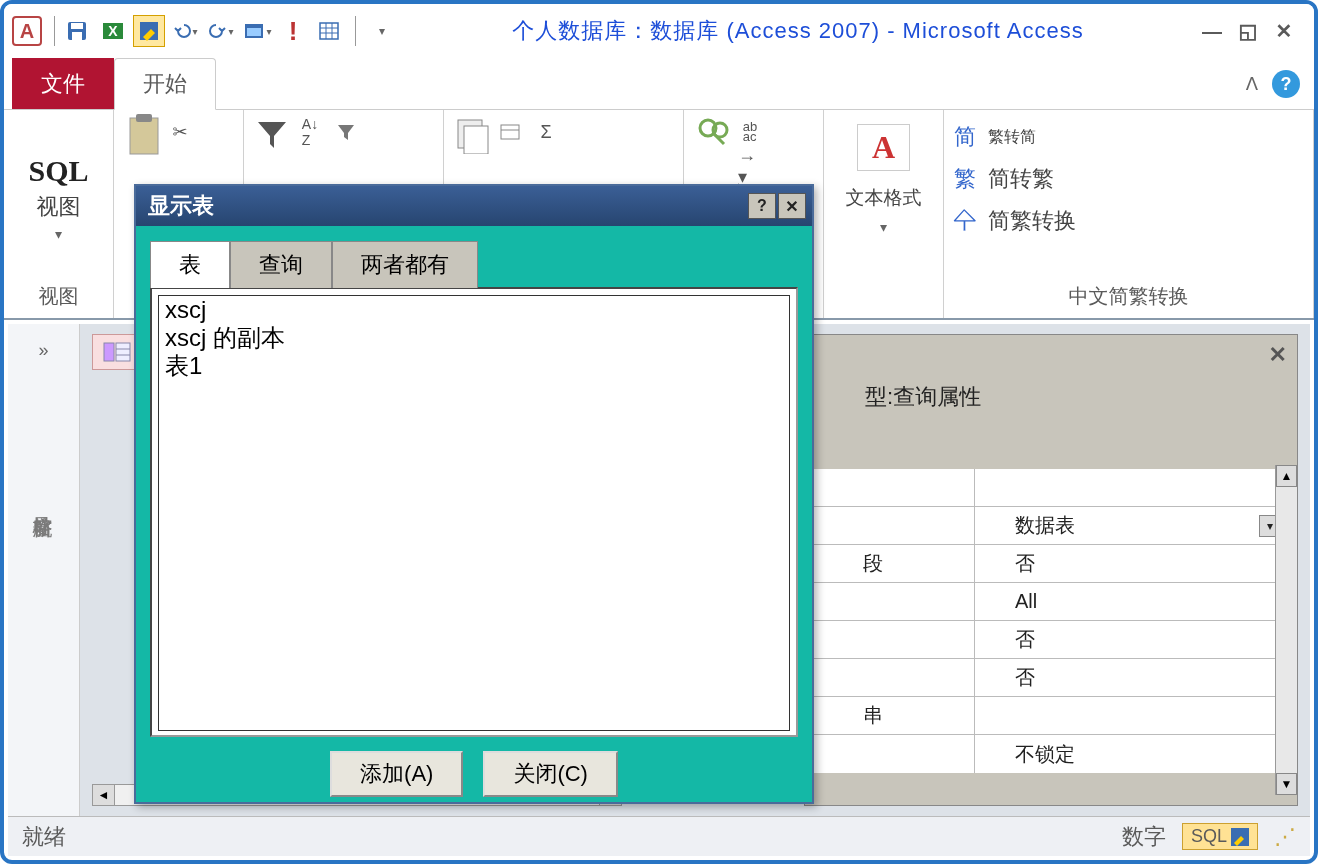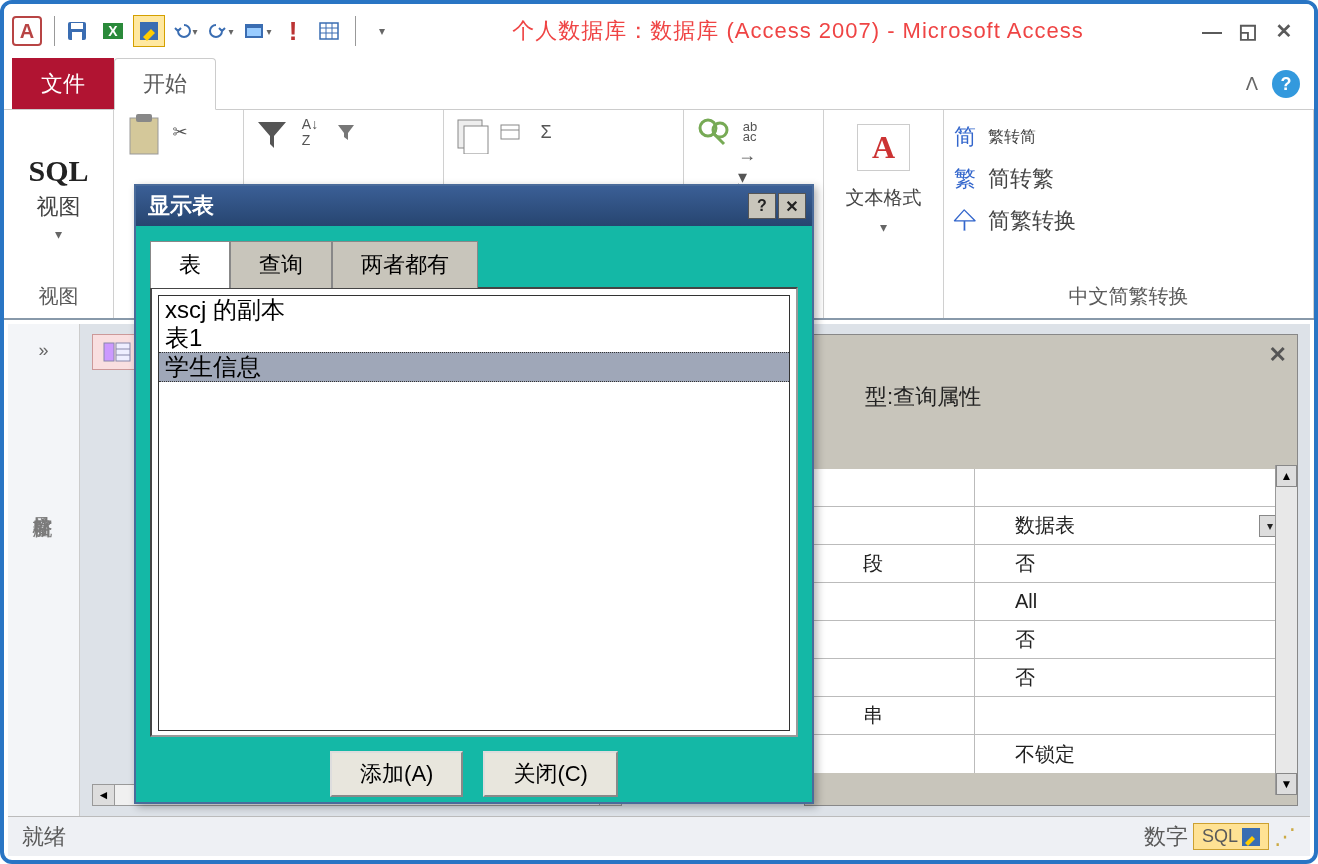--- a/index.html
+++ b/index.html
@@ -33,21 +33,21 @@
 .qat-btn {
   width: 32px; height: 32px;
   display: flex; align-items: center; justify-content: center;
   cursor: pointer;
 }
 .qat-btn.active { background: #ffe8a0; border: 1px solid #d4a000; }
 .title-text {
   flex: 1;
   text-align: center;
   font-size: 22px;
-  color: #ef4444;
+  color: #1d4ed8;
   letter-spacing: 1px;
 }
 .win-controls { display: flex; gap: 8px; margin-right: 8px; }
 .win-btn {
   width: 28px; height: 22px;
   display: flex; align-items: center; justify-content: center;
   font-size: 20px; color: #5a5a5a; cursor: pointer; font-weight: bold;
 }
 .tabs-row {
   height: 52px;
@@ -233,21 +233,21 @@
   left: 4px; right: 4px; bottom: 4px;
   height: 40px;
   background: #eef0f4;
   border-top: 1px solid #bbb;
   display: flex;
   align-items: center;
   padding: 0 14px;
   font-size: 22px;
   color: #5a5a5a;
 }
-.statusbar .right { margin-left: auto; display: flex; gap: 5px; align-items: center; }
+.statusbar .right { margin-left: auto; display: flex; gap: 16px; align-items: center; }
 .sb-badge { background: #ffe294; border: 1px solid #cca030; padding: 2px 8px; font-size: 18px; display: flex; align-items: center; gap: 4px; }
 
 
 .dialog {
   position: absolute;
   left: 130px;
   top: 180px;
   width: 680px;
   height: 620px;
   background: #14b8a6;
@@ -595,22 +595,22 @@
       <div class="dt-btn">✕</div>
     </div>
   </div>
   <div class="dialog-tabs">
     <div class="dlg-tab active">表</div>
     <div class="dlg-tab">查询</div>
     <div class="dlg-tab">两者都有</div>
   </div>
   <div class="dialog-list">
     <div class="dialog-list-inner">
+      <div class="dlg-item">xscj</div>
       <div class="dlg-item">xscj 的副本</div>
       <div class="dlg-item">表1</div>
-      <div class="dlg-item selected">学生信息</div>
     </div>
   </div>
   <div class="dialog-buttons">
     <button class="dlg-btn">添加(A)</button>
     <button class="dlg-btn">关闭(C)</button>
   </div>
 </div>
 
 </body></html>

